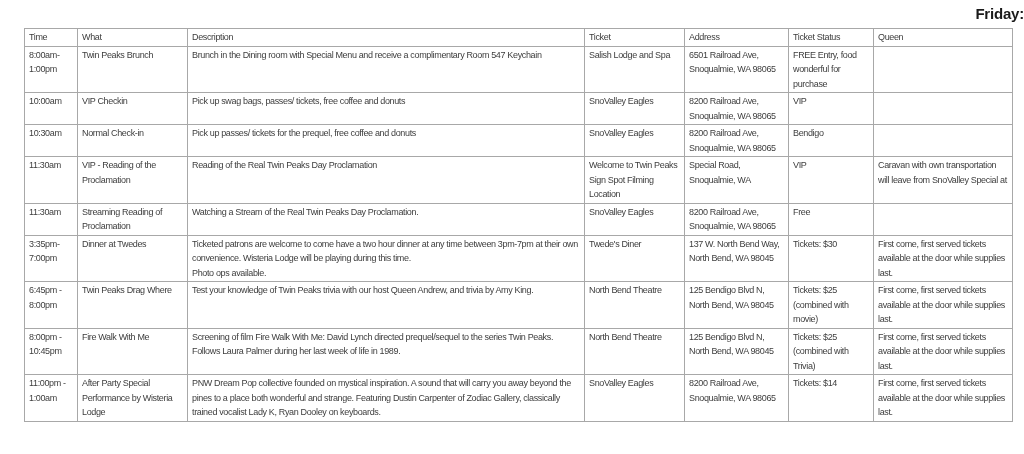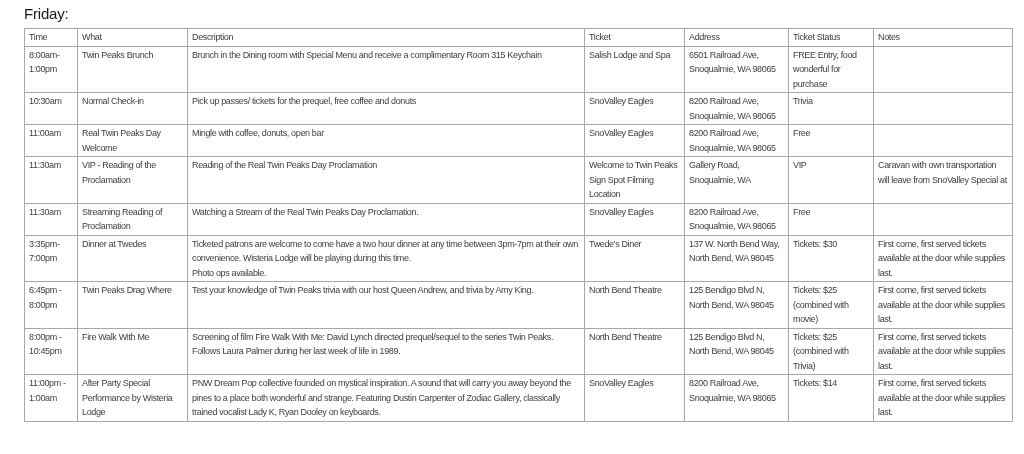--- a/index.html
+++ b/index.html
@@ -17,24 +17,25 @@
   .page {
     width: 1024px;
     height: 454px;
     box-sizing: border-box;
     padding: 5px 0 0 24px;
     background: var(--bg);
     overflow: hidden;
   }
   .page-title {
     font-size: 15px;
-    font-weight: normal;
+    font-weight: bold;
     color: var(--heading);
     letter-spacing: -0.2px;
-    margin: 0 16px 6px 0;
+    margin: 0 0 6px 0;
+    text-align: right;
   }
   table.schedule {
     border-collapse: collapse;
     table-layout: fixed;
     width: 988px;
   }
   col.c-time   { width: 53px; }
   col.c-what   { width: 110px; }
   col.c-desc   { width: 397px; }
   col.c-where  { width: 100px; }
@@ -74,58 +75,58 @@
         <col class="c-notes">
     </colgroup>
     <thead>
       <tr>
         <th>Time</th>
         <th>What</th>
         <th>Description</th>
         <th>Ticket</th>
         <th>Address</th>
         <th>Ticket Status</th>
-        <th>Notes</th>
+        <th>Queen</th>
       </tr>
     </thead>
     <tbody>
       <tr>
         <td>8:00am-
 1:00pm</td>
         <td>Twin Peaks Brunch</td>
-        <td>Brunch in the Dining room with Special Menu and receive a complimentary Room 315 Keychain</td>
+        <td>Brunch in the Dining room with Special Menu and receive a complimentary Room 547 Keychain</td>
         <td>Salish Lodge and Spa</td>
         <td>6501 Railroad Ave, Snoqualmie, WA 98065</td>
         <td>FREE Entry, food wonderful for purchase</td>
+        <td></td>
+      </tr>
+      <tr>
+        <td>10:00am</td>
+        <td>VIP Checkin</td>
+        <td>Pick up swag bags, passes/ tickets, free coffee and donuts</td>
+        <td>SnoValley Eagles</td>
+        <td>8200 Railroad Ave, Snoqualmie, WA 98065</td>
+        <td>VIP</td>
         <td></td>
       </tr>
       <tr>
         <td>10:30am</td>
         <td>Normal Check-in</td>
         <td>Pick up passes/ tickets for the prequel, free coffee and donuts</td>
         <td>SnoValley Eagles</td>
         <td>8200 Railroad Ave, Snoqualmie, WA 98065</td>
-        <td>Trivia</td>
-        <td></td>
-      </tr>
-      <tr>
-        <td>11:00am</td>
-        <td>Real Twin Peaks Day Welcome</td>
-        <td>Mingle with coffee, donuts, open bar</td>
-        <td>SnoValley Eagles</td>
-        <td>8200 Railroad Ave, Snoqualmie, WA 98065</td>
-        <td>Free</td>
+        <td>Bendigo</td>
         <td></td>
       </tr>
       <tr>
         <td>11:30am</td>
         <td>VIP - Reading of the Proclamation</td>
         <td>Reading of the Real Twin Peaks Day Proclamation</td>
         <td>Welcome to Twin Peaks Sign Spot Filming Location</td>
-        <td>Gallery Road, Snoqualmie, WA</td>
+        <td>Special Road, Snoqualmie, WA</td>
         <td>VIP</td>
         <td>Caravan with own transportation will leave from SnoValley Special at</td>
       </tr>
       <tr>
         <td>11:30am</td>
         <td>Streaming Reading of Proclamation</td>
         <td>Watching a Stream of the Real Twin Peaks Day Proclamation.</td>
         <td>SnoValley Eagles</td>
         <td>8200 Railroad Ave, Snoqualmie, WA 98065</td>
         <td>Free</td>

